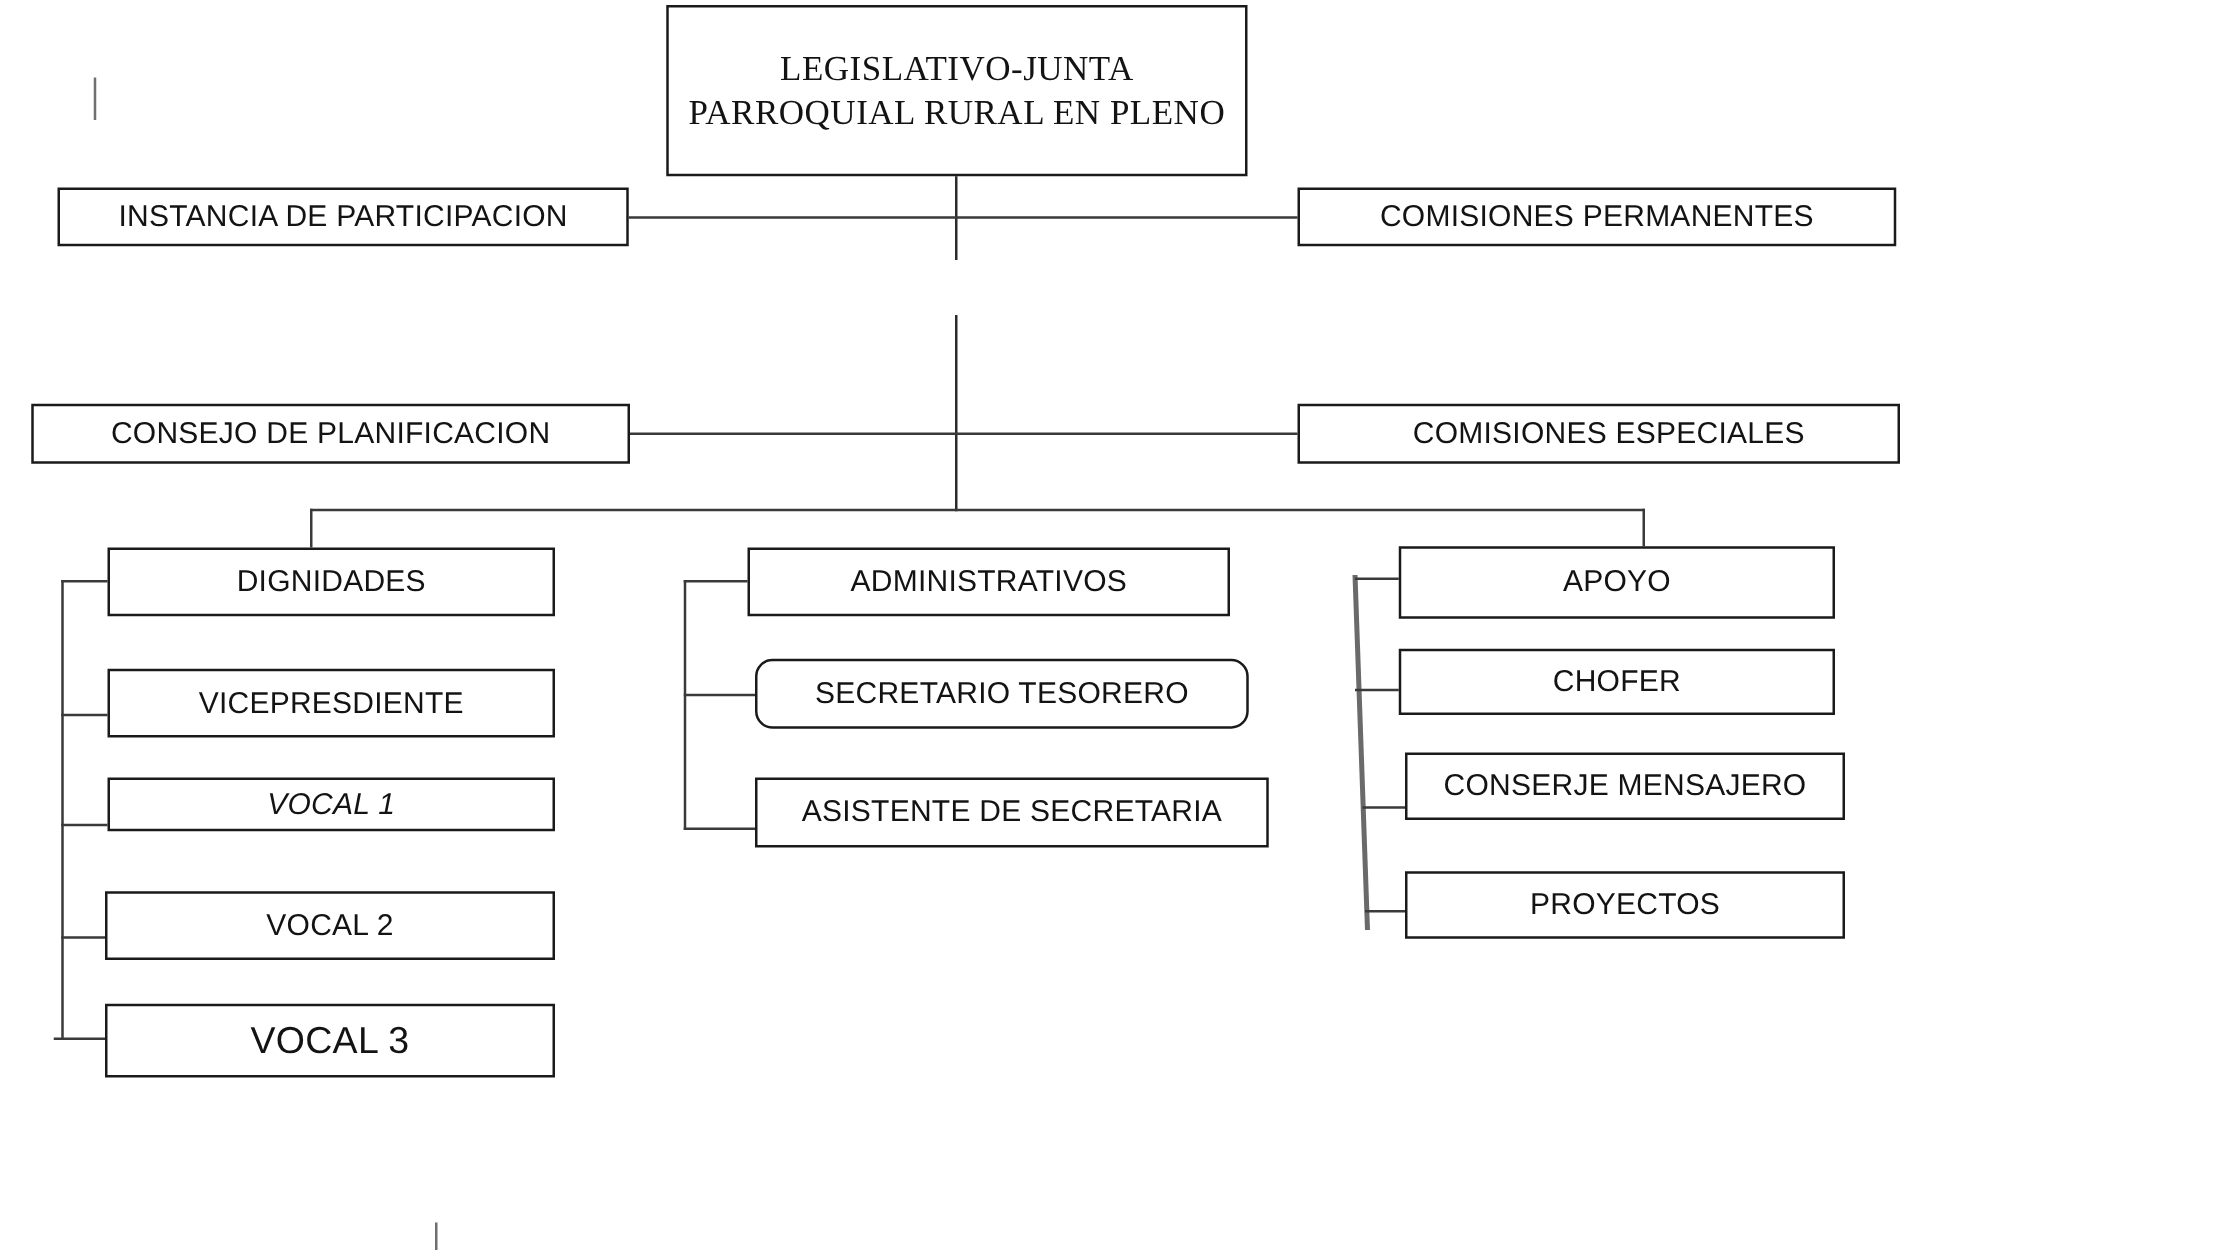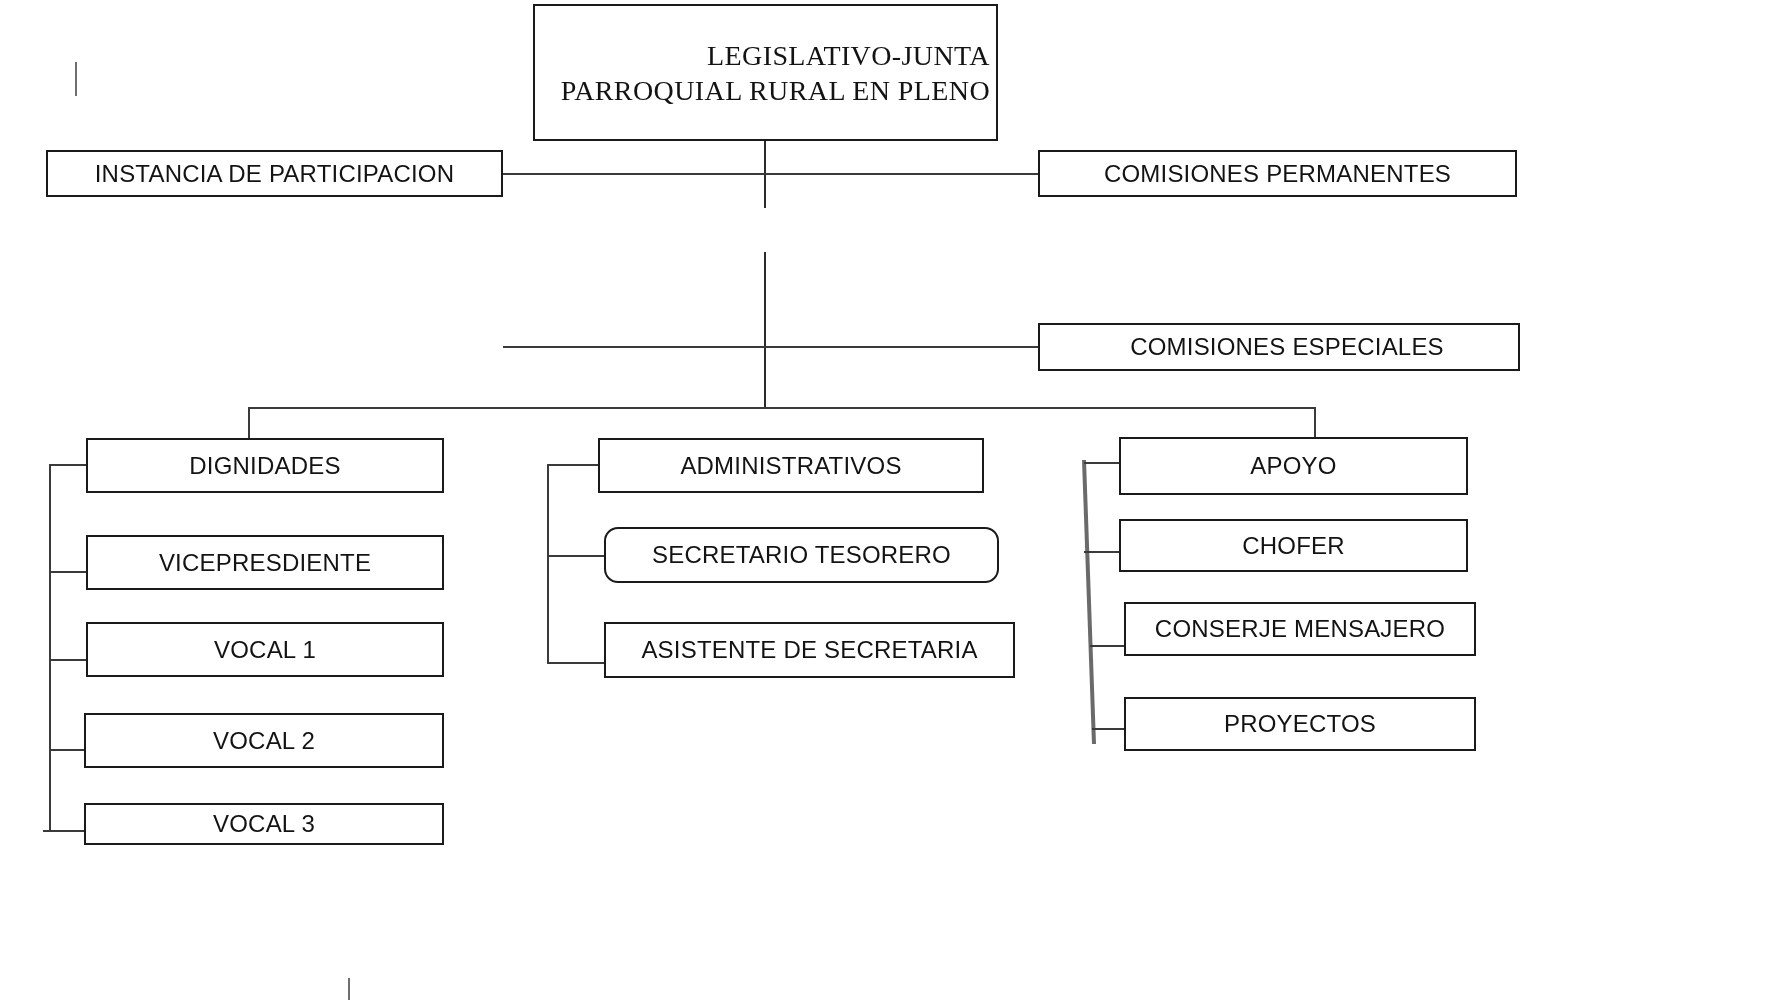--- a/index.html
+++ b/index.html
@@ -17,21 +17,21 @@
     font-family: "Liberation Sans", sans-serif;
   }
   .node {
     position: absolute;
     box-sizing: border-box;
     background: #ffffff;
     border: 2px solid #1a1a1a;
     display: flex;
     align-items: center;
     justify-content: center;
-    text-align: right;
+    text-align: center;
     color: #131313;
     font-family: "Liberation Sans", sans-serif;
     letter-spacing: 0.2px;
     line-height: 1.25;
     z-index: 3;
   }
   .node.serif {
     font-family: "Liberation Serif", serif;
     letter-spacing: 0.4px;
   }
@@ -106,42 +106,45 @@
 
   <div class="node" style="left:46px; top:150px; width:457px; height:47px; font-size:24px;">
     <span>INSTANCIA DE PARTICIPACION</span>
   </div>
 
   <div class="node" style="left:1038px; top:150px; width:479px; height:47px; font-size:24px;">
     <span>COMISIONES PERMANENTES</span>
   </div>
 
 
+  <div class="node" style="left:25px; top:323px; width:479px; height:48px; font-size:24px;">
+    <span>CONSEJO DE PLANIFICACION</span>
+  </div>
 
   <div class="node" style="left:1038px; top:323px; width:482px; height:48px; font-size:24px;padding-left:16px;">
     <span>COMISIONES ESPECIALES</span>
   </div>
 
   <div class="node" style="left:86px; top:438px; width:358px; height:55px; font-size:24px;">
     <span>DIGNIDADES</span>
   </div>
 
   <div class="node" style="left:86px; top:535px; width:358px; height:55px; font-size:24px;">
     <span>VICEPRESDIENTE</span>
   </div>
 
-  <div class="node" style="left:86px; top:622px; width:358px; height:55px; font-size:24px;">
+  <div class="node" style="left:86px; top:622px; width:358px; height:43px; font-size:24px;font-style:italic;">
     <span>VOCAL 1</span>
   </div>
 
   <div class="node" style="left:84px; top:713px; width:360px; height:55px; font-size:24px;">
     <span>VOCAL 2</span>
   </div>
 
-  <div class="node" style="left:84px; top:803px; width:360px; height:42px; font-size:24px;">
+  <div class="node" style="left:84px; top:803px; width:360px; height:59px; font-size:30px;">
     <span>VOCAL 3</span>
   </div>
 
   <div class="node" style="left:598px; top:438px; width:386px; height:55px; font-size:24px;">
     <span>ADMINISTRATIVOS</span>
   </div>
 
   <div class="node" style="left:604px; top:527px; width:395px; height:56px; font-size:24px;border-radius:14px;">
     <span>SECRETARIO TESORERO</span>
   </div>

